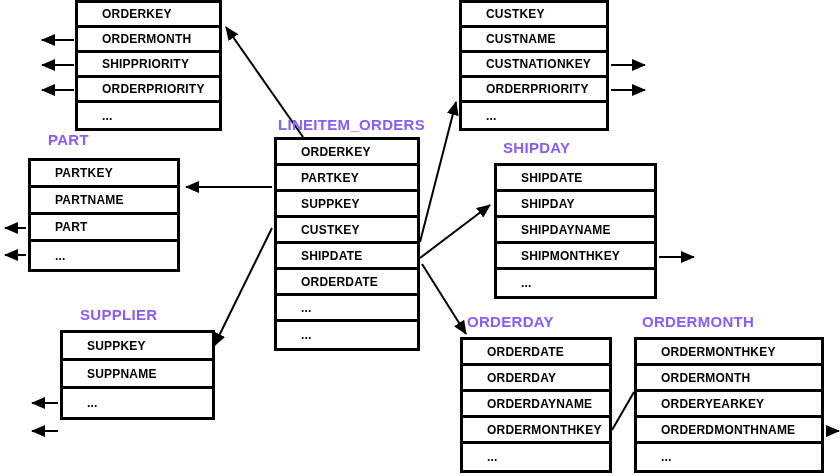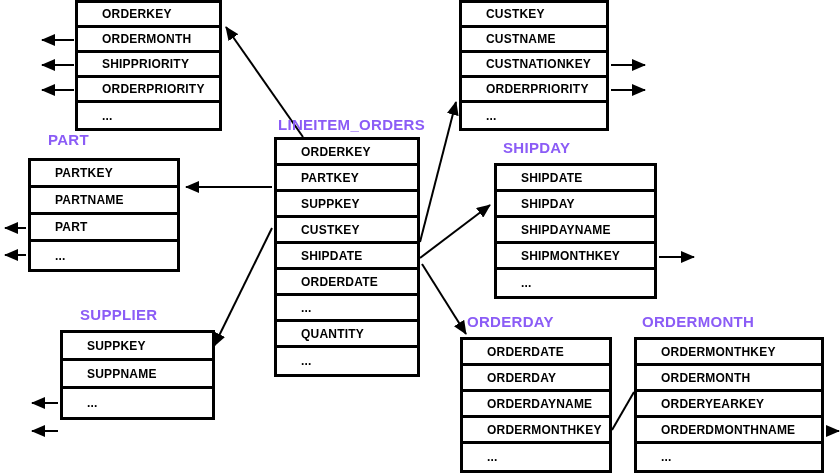--- a/index.html
+++ b/index.html
@@ -120,21 +120,20 @@
 
 <div class="title title-lineitem">LINEITEM_ORDERS</div>
 <div class="table t-lineitem">
   <div class="row">ORDERKEY</div>
   <div class="row">PARTKEY</div>
   <div class="row">SUPPKEY</div>
   <div class="row">CUSTKEY</div>
   <div class="row">SHIPDATE</div>
   <div class="row">ORDERDATE</div>
   <div class="row">...</div>
-  <div class="row">QUANTITY</div>
   <div class="row">...</div>
 </div>
 
 <div class="table t-customer">
   <div class="row">CUSTKEY</div>
   <div class="row">CUSTNAME</div>
   <div class="row">CUSTNATIONKEY</div>
   <div class="row">ORDERPRIORITY</div>
   <div class="row">...</div>
 </div>

